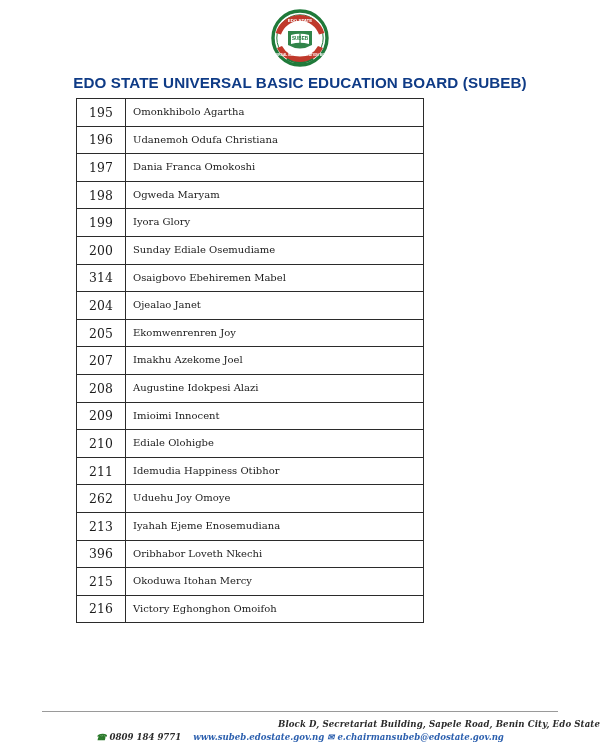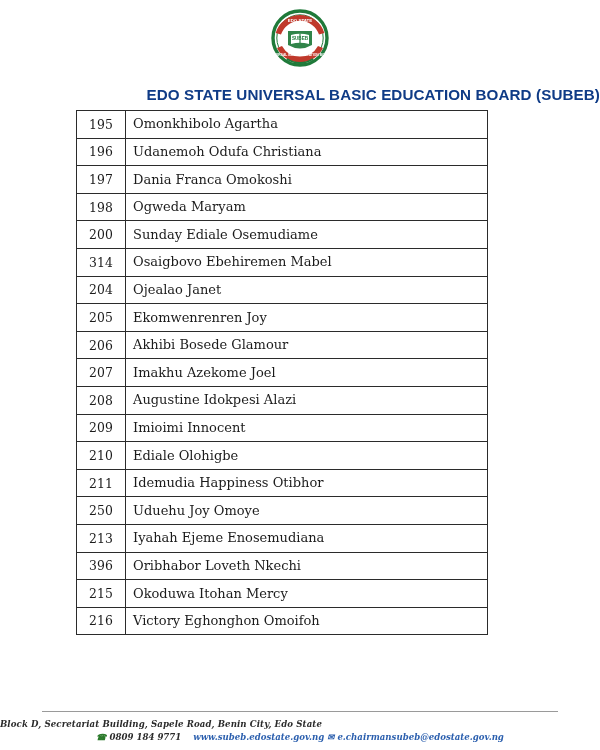--- a/index.html
+++ b/index.html
@@ -30,71 +30,71 @@
     height: 68px;
   }
   .logo {
     width: 66px;
     height: 66px;
     position: relative;
   }
 
   
   .org-title {
-    text-align: right;
+    text-align: center;
     font-size: 15.2px;
     font-weight: bold;
     color: #0f3b86;
     letter-spacing: 0.1px;
-    margin-top: 12px;
+    margin-top: 0;
     margin-bottom: 7px;
     font-family: "Liberation Sans", sans-serif;
   }
 
   
   .table-wrap {
     width: 348px;
     margin: 0 auto;
     margin-left: 76px;
   }
   table.namelist {
     border-collapse: collapse;
-    width: 412px;
+    width: 348px;
     table-layout: fixed;
   }
   table.namelist td {
     border: 1px solid #2b2b2b;
     height: 26.6px;
     padding: 0 4px;
     vertical-align: middle;
     font-family: "DejaVu Serif", serif;
     font-size: 12.6px;
     color: #1b1b1b;
     line-height: 1.05;
   }
   table.namelist td.num {
     width: 40px;
     text-align: center;
     font-size: 12.4px;
     letter-spacing: 0.2px;
   }
   table.namelist td.name {
     padding-left: 7px;
-    font-size: 13px;
+    font-size: 10px;
     white-space: nowrap;
     overflow: hidden;
   }
 
   
   .footer {
     position: absolute;
     left: 0;
     right: 0;
     bottom: 8px;
-    text-align: left;
+    text-align: right;
   }
   .footer-rule {
     width: 516px;
     height: 1px;
     background: #9a9a9a;
     margin: 0 auto 7px auto;
   }
   .footer-line1 {
     font-family: "DejaVu Serif", serif;
     font-size: 8.6px;
@@ -169,61 +169,61 @@
           </tr>
           <tr>
             <td class="num">197</td>
             <td class="name">Dania Franca Omokoshi</td>
           </tr>
           <tr>
             <td class="num">198</td>
             <td class="name">Ogweda Maryam</td>
           </tr>
           <tr>
+            <td class="num">199</td>
+            <td class="name">Iyora Glory</td>
+          </tr>
+          <tr>
             <td class="num">200</td>
             <td class="name">Sunday Ediale Osemudiame</td>
           </tr>
           <tr>
             <td class="num">314</td>
             <td class="name">Osaigbovo Ebehiremen Mabel</td>
           </tr>
           <tr>
             <td class="num">204</td>
             <td class="name">Ojealao Janet</td>
           </tr>
           <tr>
             <td class="num">205</td>
             <td class="name">Ekomwenrenren Joy</td>
           </tr>
           <tr>
-            <td class="num">206</td>
-            <td class="name">Akhibi Bosede Glamour</td>
-          </tr>
-          <tr>
             <td class="num">207</td>
             <td class="name">Imakhu Azekome Joel</td>
           </tr>
           <tr>
             <td class="num">208</td>
             <td class="name">Augustine Idokpesi Alazi</td>
           </tr>
           <tr>
             <td class="num">209</td>
             <td class="name">Imioimi Innocent</td>
           </tr>
           <tr>
             <td class="num">210</td>
             <td class="name">Ediale Olohigbe</td>
           </tr>
           <tr>
             <td class="num">211</td>
             <td class="name">Idemudia Happiness Otibhor</td>
           </tr>
           <tr>
-            <td class="num">250</td>
+            <td class="num">262</td>
             <td class="name">Uduehu Joy Omoye</td>
           </tr>
           <tr>
             <td class="num">213</td>
             <td class="name">Iyahah Ejeme Enosemudiana</td>
           </tr>
           <tr>
             <td class="num">396</td>
             <td class="name">Oribhabor Loveth Nkechi</td>
           </tr>

